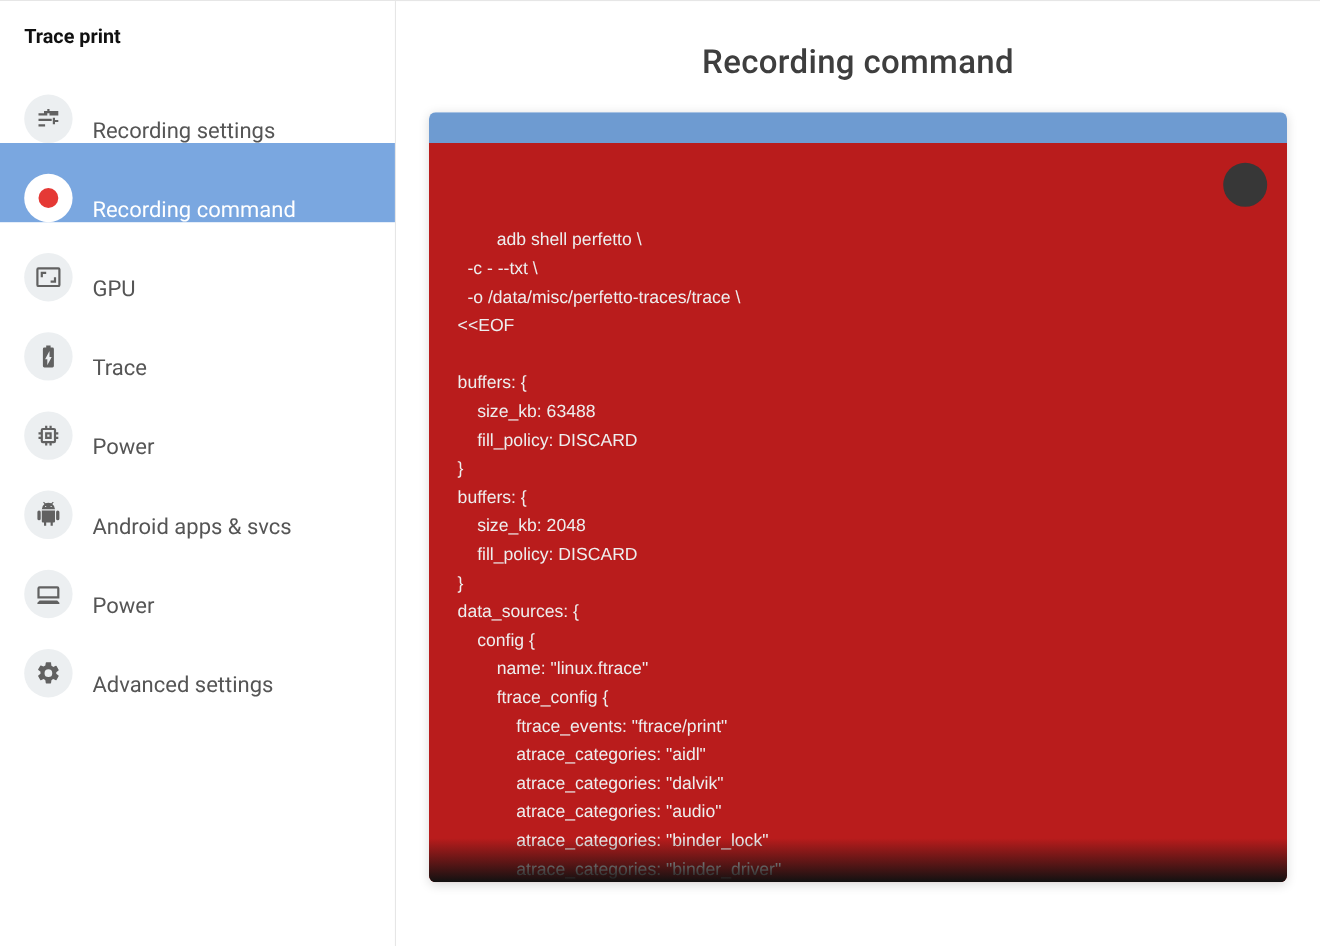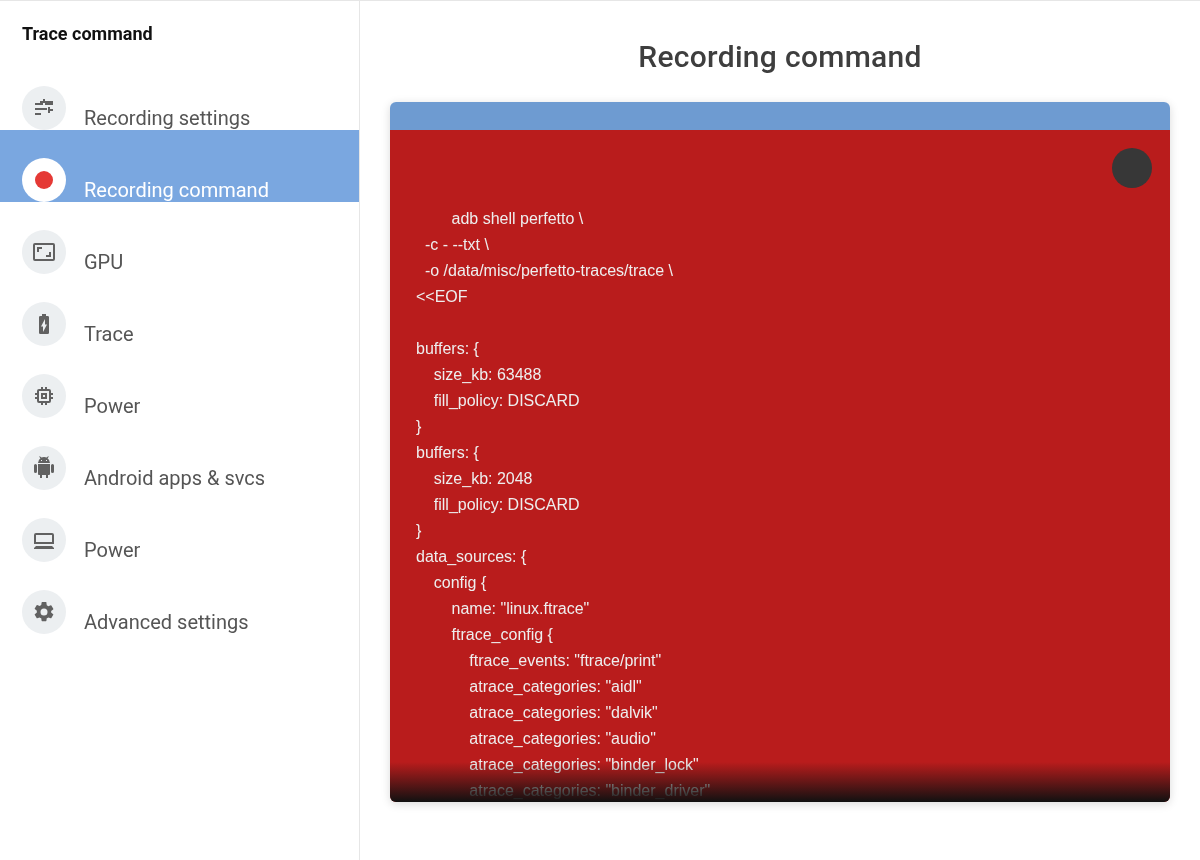--- a/index.html
+++ b/index.html
@@ -24,21 +24,21 @@
 
   
   .mi { width:24px; height:24px; fill:#616161; }
 </style>
 </head>
 <body>
 
 <div class="frame">
 
   <nav class="sidebar">
-    <h3>Trace command</h3>
+    <h3>Trace print</h3>
 
     <div class="menu-item">
       <span class="icon-wrap">
         <svg class="mi" viewBox="0 0 24 24">
             <path d="M3 17h6v2H3v-2zm0-5h12v2H3v-2zm0-5h18v2H3V7zm15 10v-2h3v-2h-3v-2h-2v6h2zM13 5V3h-2v2H8v2h3v2h2V7h8V5h-8z"></path>
           </svg>
       </span>
       <span class="label">Recording settings</span>
     </div>
 

